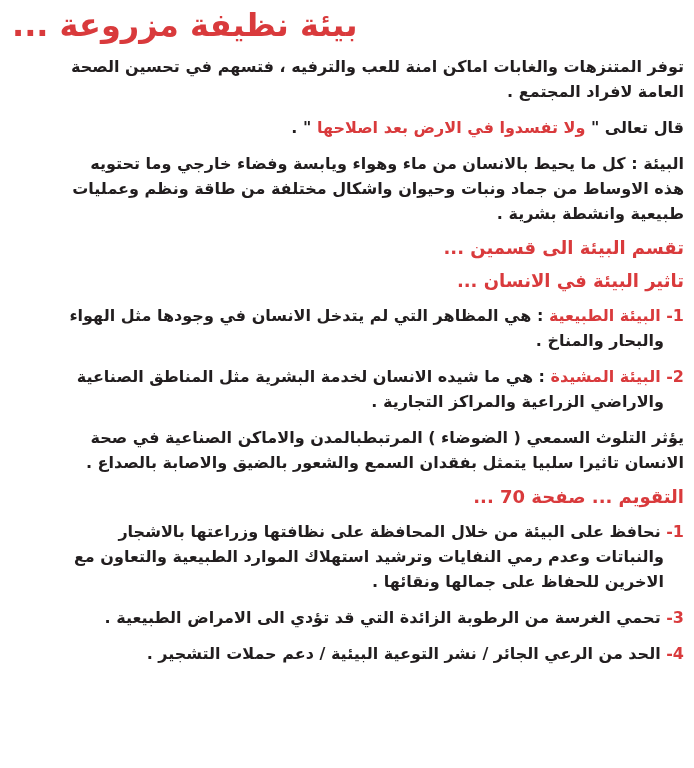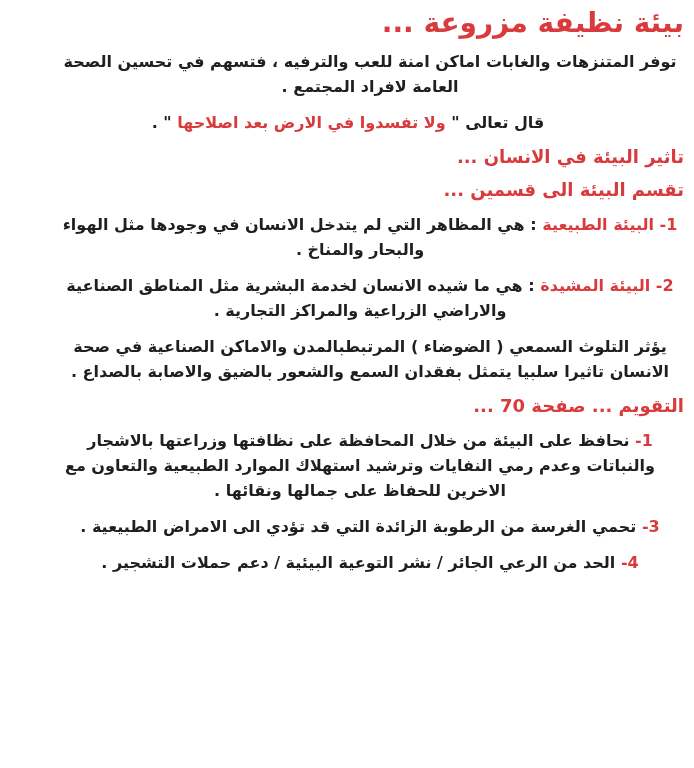--- a/index.html
+++ b/index.html
@@ -9,32 +9,32 @@
   html,body{margin:0;padding:0;}
   body{
     width:694px;height:768px;overflow:hidden;
     background:#ffffff;
     font-family:"DejaVu Sans",sans-serif;
     direction:rtl;
     color:var(--ink);
   }
   .page{padding:4px 10px 0 12px;}
   .title{
-    font-size:28px;
+    font-size:32px;
     font-weight:bold;
     color:var(--accent);
     margin:2px 0 10px 0;
-    text-align:right;
+    text-align:left;
   }
   .para{
     font-size:16px;
     font-weight:bold;
     line-height:25px;
     margin:0 0 11px 0;
-    text-align:center;
+    text-align:right;
     padding-left:44px;
   }
   .subhead{
     font-size:18px;
     font-weight:bold;
     color:var(--accent);
     margin:0 0 12px 0;
     text-align:right;
   }
   .item{
@@ -49,24 +49,25 @@
 
 <div class="page">
 
   <h1 class="title">بيئة نظيفة مزروعة ...</h1>
 
   <p class="para">توفر المتنزهات والغابات اماكن امنة للعب والترفيه ، فتسهم في تحسين الصحة العامة لافراد المجتمع .</p>
 
 
   <p class="para verse"><span>قال تعالى " </span><span class="red">ولا تفسدوا في الارض بعد اصلاحها</span><span> " .</span></p>
 
+  <p class="para">البيئة : كل ما يحيط بالانسان من ماء وهواء ويابسة وفضاء خارجي وما تحتويه هذه الاوساط من جماد ونبات وحيوان واشكال مختلفة من طاقة ونظم وعمليات طبيعية وانشطة بشرية .</p>
+
+  <h3 class="subhead">تقسم البيئة الى قسمين ...</h3>
 
   <h3 class="subhead">تاثير البيئة في الانسان ...</h3>
-
-  <h3 class="subhead">تقسم البيئة الى قسمين ...</h3>
 
   <p class="para item"><span class="red">1- البيئة الطبيعية</span><span> : هي المظاهر التي لم يتدخل الانسان في وجودها مثل الهواء والبحار والمناخ .</span></p>
 
   <p class="para item"><span class="red">2- البيئة المشيدة</span><span> : هي ما شيده الانسان لخدمة البشرية مثل المناطق الصناعية والاراضي الزراعية والمراكز التجارية .</span></p>
 
 
   <p class="para">يؤثر التلوث السمعي ( الضوضاء ) المرتبطبالمدن والاماكن الصناعية في صحة الانسان تاثيرا سلبيا يتمثل بفقدان السمع والشعور بالضيق والاصابة بالصداع .</p>
 
   <h3 class="subhead">التقويم ... صفحة 70 ...</h3>
 

